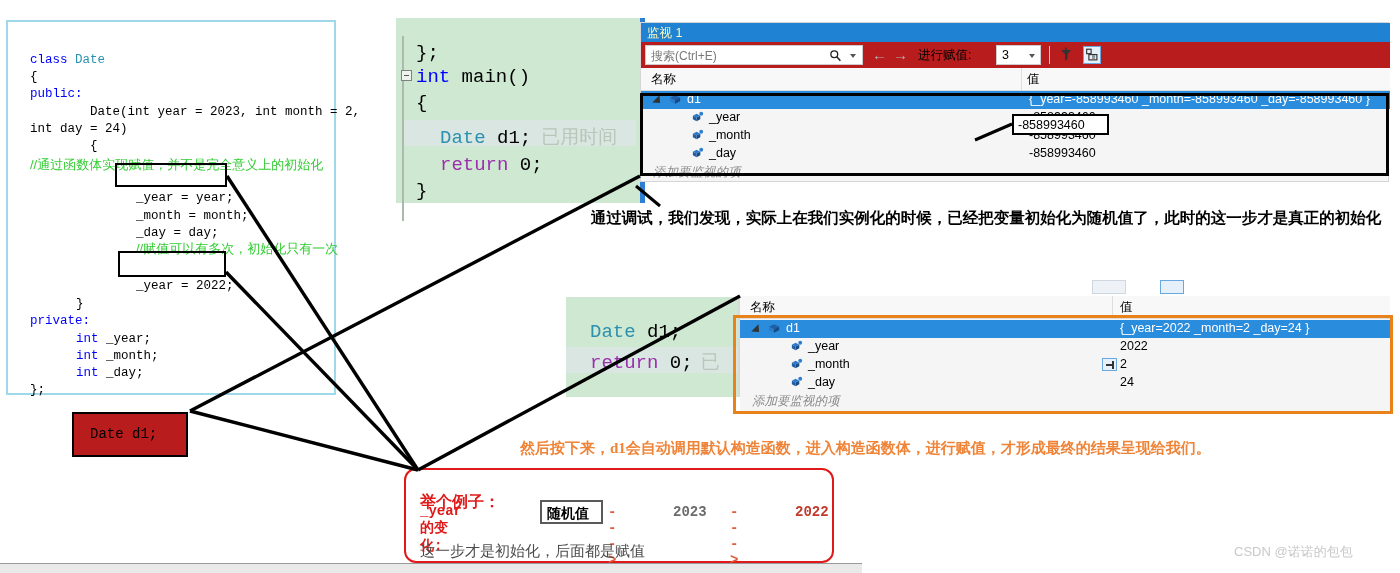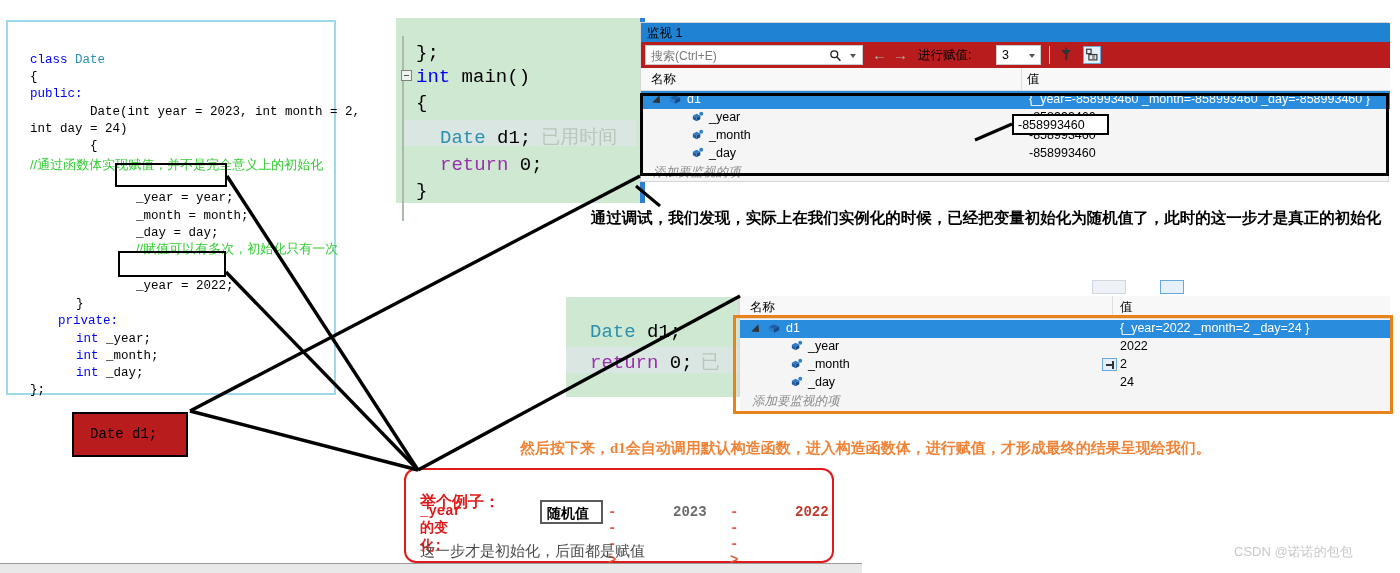--- a/index.html
+++ b/index.html
@@ -39,21 +39,21 @@
   #cl-line4 { left: 22px; top: 82px; }
   #cl-line5 { left: 22px; top: 99px; }
   #cl-line6 { left: 22px; top: 116px; }
   #cl-cmt1  { left: 22px; top: 134px; color:#33cc33; font-family:"Liberation Sans",sans-serif; font-size:13px; line-height:18px; width: 310px; white-space: normal;}
   #cl-year  { left: 128px; top: 168px; }
   #cl-month { left: 128px; top: 186px; }
   #cl-day   { left: 128px; top: 203px; }
   #cl-cmt2  { left: 128px; top: 218px; color:#33cc33; font-family:"Liberation Sans",sans-serif; font-size:13px; line-height:18px; width:205px; white-space:normal;}
   #cl-year2 { left: 128px; top: 256px; }
   #cl-close { left: 68px; top: 274px; }
-  #cl-priv  { left: 22px; top: 291px; margin-left: 28px; }
+  #cl-priv  { left: 22px; top: 291px; }
   #cl-m1    { left: 68px; top: 309px; }
   #cl-m2    { left: 68px; top: 326px; }
   #cl-m3    { left: 68px; top: 343px; }
   #cl-end   { left: 22px; top: 360px; }
 
   
   .hlbox {
     position: absolute;
     border: 2.5px solid #000;
     background: transparent;
@@ -128,21 +128,21 @@
     left: 640px; top: 22px; width: 749px; height: 160px;
     background:#f5f5f5; box-sizing:border-box;
     border:1px solid #d6d6d6;
   }
   #w1-title {
     position:absolute; left:0; top:0; width:749px; height:19px;
     background:#1f82d2;
   }
   #w1-title-label {
     position:absolute; left:6px; top:2px;
-    font-size:12.5px; color:#000000;
+    font-size:12.5px; color:#fef9c3;
   }
   #w1-toolbar {
     position:absolute; left:0; top:19px; width:749px; height:26px;
     background:#b91c1c; border-bottom:5px solid #ec4899;
   }
   .search-box {
     position:absolute; left:4px; top:3px; width:218px; height:20px;
     background:#ffffff; border:1px solid #cccccc; box-sizing:border-box;
   }
   .search-box .ph { position:absolute; left:5px; top:2px; font-size:12px; color:#7a7a7a; }

